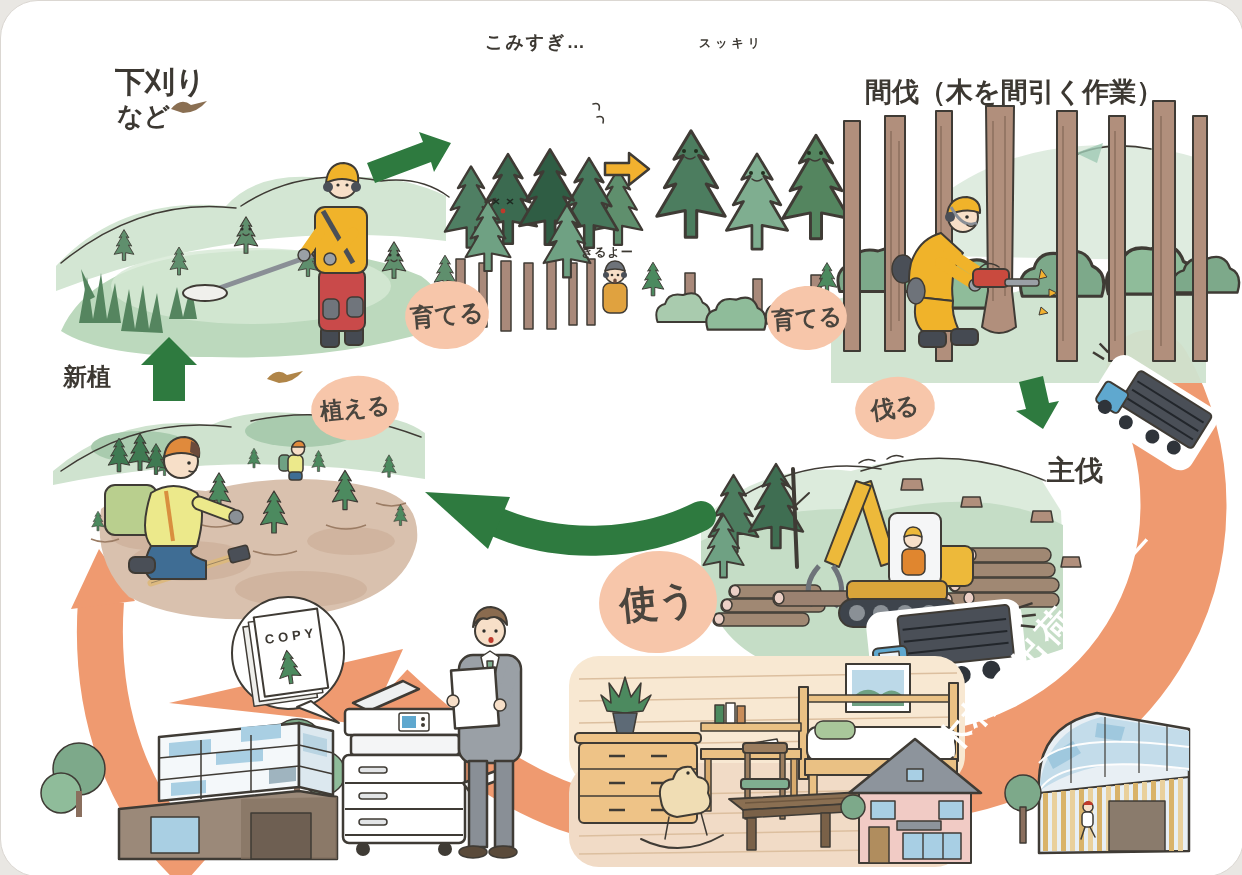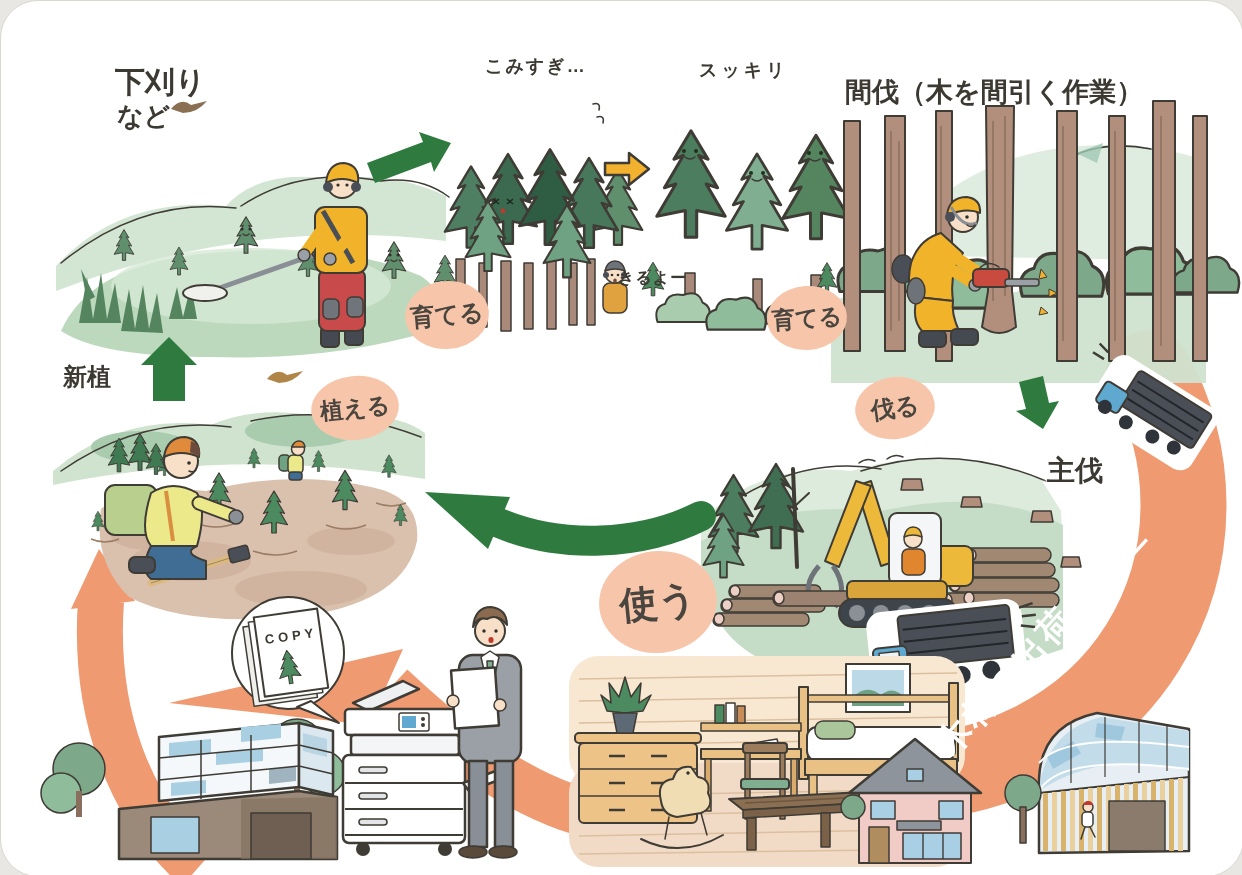--- a/index.html
+++ b/index.html
@@ -13,21 +13,21 @@
   .nf{fill:none}
   .band{stroke:var(--band-orange,#ef9a70);fill:none;}
   .bandsolid{fill:var(--band-orange,#ef9a70);}
   .garrow{fill:var(--arrow-green,#2e7a3f);}
   .yarrow{fill:var(--arrow-yellow,#f2b12f);stroke:var(--ink,#3f3b35);stroke-width:2.5;stroke-linejoin:round;}
   .band-text{fill:var(--band-text,#fff);font-size:34px;font-weight:800;letter-spacing:3px;}
   .copy-text{fill:var(--label-text,#3c3832);font-size:13px;font-weight:700;letter-spacing:4px;}
   
   .lbl{position:absolute;color:var(--label-text,#3c3832);line-height:1;white-space:nowrap;}
   .b{font-weight:800;}
-  .hand{font-weight:600;margin-top:24px;}
+  .hand{font-weight:600;}
   .halo{text-shadow:0 0 4px #fff,0 0 4px #fff,0 0 6px #fff,0 0 6px #fff;text-align:center;}
   .badge{position:absolute;background:var(--badge-bg,#f7c6aa);border-radius:50%;
          display:flex;align-items:center;justify-content:center;
          color:var(--badge-text,#4a453e);font-weight:700;}
 </style>
 </head>
 <body>
 
 <div class="stage">
 
@@ -662,23 +662,23 @@
   <g>
     <polygon class="garrow" points="152,400 184,400 184,364 196,364 168,336 140,364 152,364"></polygon>
   </g>
 
   <text class="band-text" text-anchor="middle" transform="translate(1050,646) rotate(-48)">木材の出荷・加工</text>
 </svg>
 
 <div class="lbl b" style="left:70px;top:66px;font-size:30px;margin-left:44px;">下刈り</div>
 <div class="lbl b" style="left:116px;top:102px;font-size:26px;">など</div>
 <div class="lbl hand" style="left:484px;top:32px;font-size:18px;letter-spacing:2px;">こみすぎ…</div>
-<div class="lbl hand" style="left:698px;top:36px;font-size:18px;letter-spacing:4px;">スッキリ</div>
-<div class="lbl b" style="left:844px;top:78px;font-size:27px;">間伐（木を間引く作業）</div>
-<div class="lbl hand" style="left:617px;top:245px;font-size:16px;letter-spacing:1px;">きるよー</div>
+<div class="lbl hand" style="left:698px;top:36px;font-size:12px;letter-spacing:4px;">スッキリ</div>
+<div class="lbl b" style="left:864px;top:78px;font-size:27px;">間伐（木を間引く作業）</div>
+<div class="lbl hand" style="left:580px;top:245px;font-size:12px;letter-spacing:1px;">きるよー</div>
 <div class="lbl b" style="left:62px;top:364px;font-size:24px;">新植</div>
 <div class="lbl b halo" style="left:1046px;top:456px;font-size:28px;">主伐</div>
 
 <div class="badge" style="left:404px;top:280px;width:84px;height:68px;font-size:24px;transform:rotate(-5deg);">育てる</div>
 <div class="badge" style="left:766px;top:285px;width:80px;height:64px;font-size:23px;transform:rotate(-4deg);">育てる</div>
 <div class="badge" style="left:310px;top:375px;width:88px;height:64px;font-size:23px;transform:rotate(-6deg);">植える</div>
 <div class="badge" style="left:854px;top:376px;width:80px;height:62px;font-size:24px;transform:rotate(-8deg);">伐る</div>
 <div class="badge" style="left:598px;top:550px;width:118px;height:102px;font-size:38px;transform:rotate(-6deg);">使う</div>
 
 </div>

